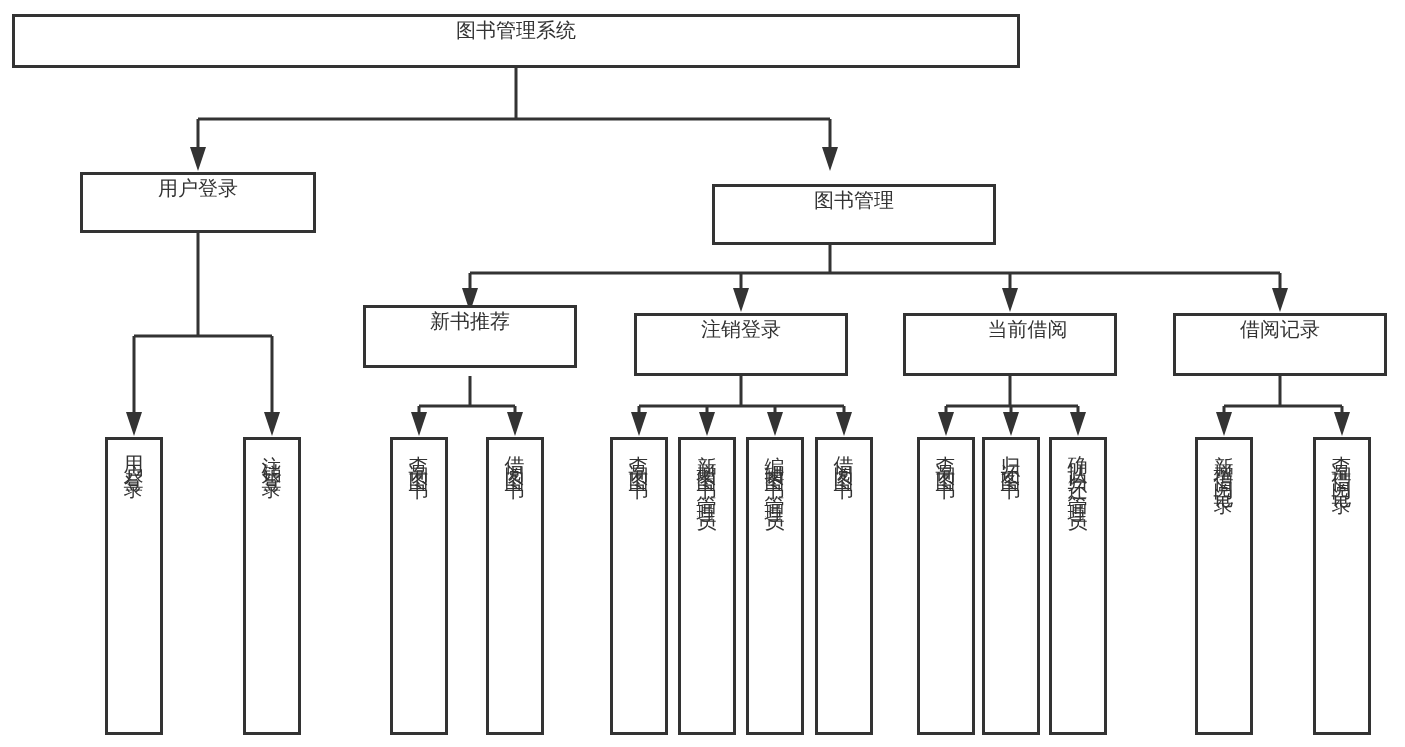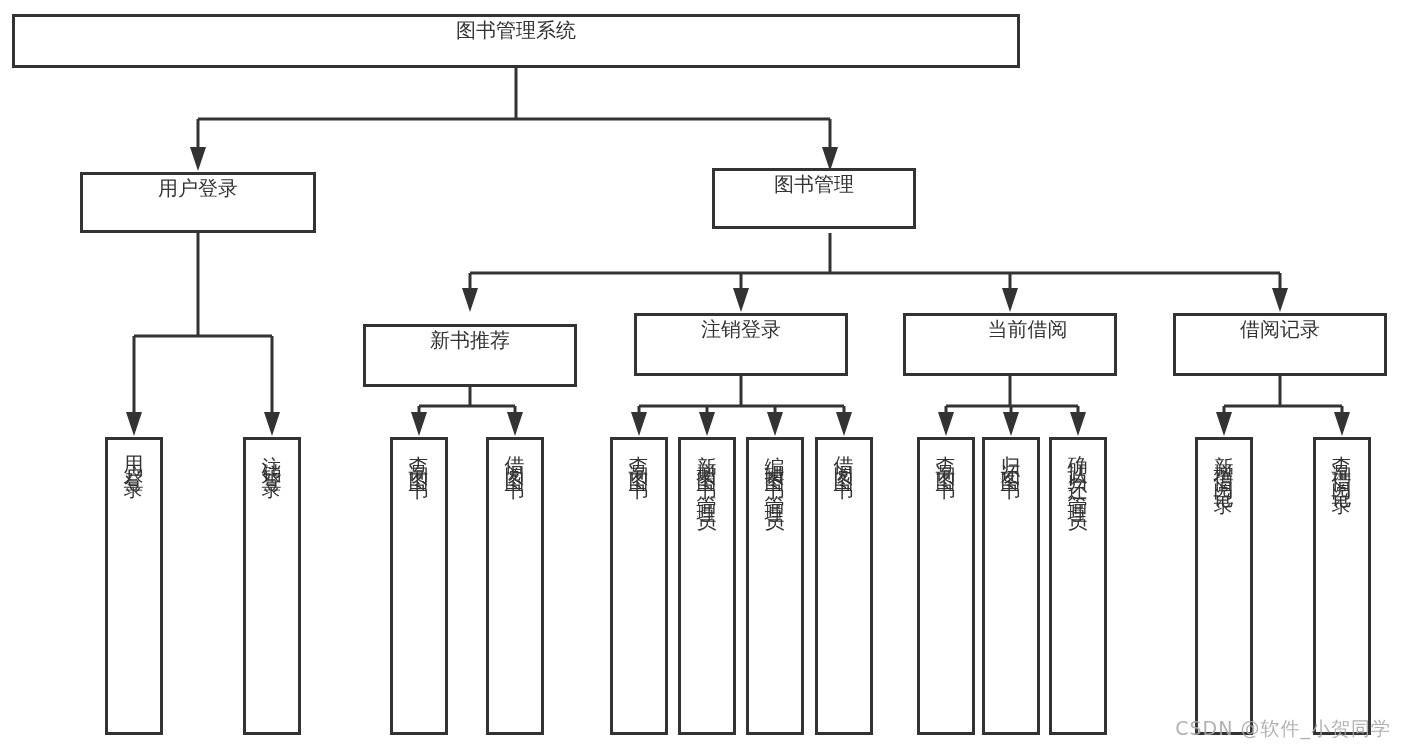--- a/index.html
+++ b/index.html
@@ -13,22 +13,22 @@
     box-sizing:border-box; display:flex; align-items:flex-start; justify-content:center;
     color:#333333; font-size:20px; z-index:2; white-space:nowrap;
   }
   .leaf > span {
     writing-mode: vertical-rl; text-orientation: mixed;
     letter-spacing:8px; line-height:1.1; font-size:20px; color:#333333;
   }
   
   .n-root   { left:12px;  top:14px;  width:1008px; height:54px; }
   .n-login  { left:80px;  top:172px; width:236px; height:61px; }
-  .n-mgmt   { left:712px; top:168px; width:204px; height:61px; }
-  .n-g0 { left:363px;  top:324px; width:214px; height:63px; }
+  .n-mgmt   { left:712px; top:184px; width:284px; height:61px; }
+  .n-g0 { left:363px;  top:305px; width:214px; height:63px; }
   .n-g1 { left:634px;  top:313px; width:214px; height:63px; }
   .n-g2 { left:903px;  top:313px; width:214px; height:63px;padding-left:35px; }
   .n-g3 { left:1173px; top:313px; width:214px; height:63px; }
   .leaf { top:437px; width:58px; height:298px; }
   .l-a0 { left:105px; }  .l-a1 { left:243px; }
   .l-b0 { left:390px; }  .l-b1 { left:486px; }
   .l-c0 { left:610px; }  .l-c1 { left:678px; } .l-c2 { left:746px; } .l-c3 { left:815px; }
   .l-d0 { left:917px; }  .l-d1 { left:982px; } .l-d2 { left:1049px; }
   .l-e0 { left:1195px; } .l-e1 { left:1313px; }
   .watermark {
@@ -125,15 +125,14 @@
     <span>确认归还（管理员）</span>
   </div>
 
   <div class="box leaf l-e0">
     <span>新增借阅记录</span>
   </div>
   <div class="box leaf l-e1">
     <span>查询借阅记录</span>
   </div>
 
-  <div class="watermark">CSDN @软件_小贺同学</div>
 
 </div>
 
 </body></html>

